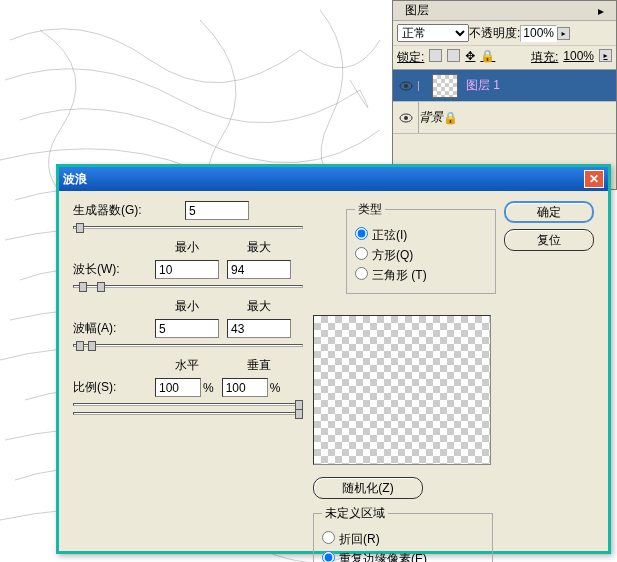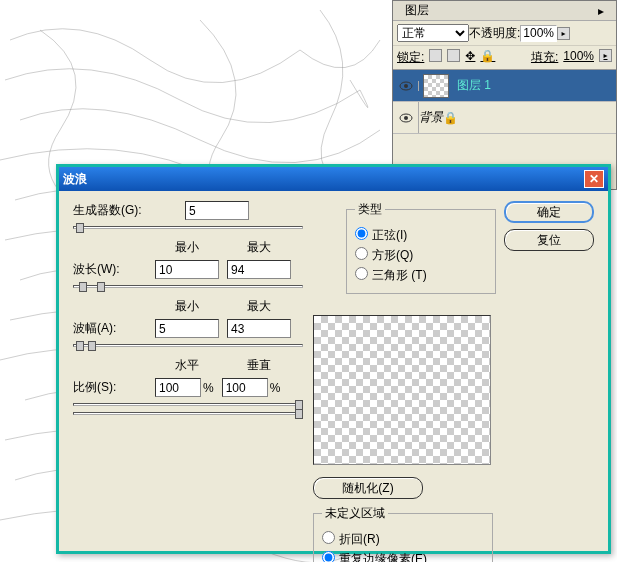--- a/index.html
+++ b/index.html
@@ -19,21 +19,21 @@
 .lp-row select { font-size: 12px; height: 18px; }
 .lp-row .lbl { color: #000; }
 .lp-row .val-box { border: 1px inset #fff; background: #fff; padding: 0 2px; min-width: 36px; height: 17px; display: inline-flex; align-items: center; }
 .arrow-btn { width: 13px; height: 13px; background: #ddd; border: 1px solid #888; display: inline-flex; align-items: center; justify-content: center; font-size: 8px; }
 .lock-row { display: flex; align-items: flex-start; padding: 3px 4px; gap: 5px; border-bottom: 1px solid #999; text-decoration: underline; }
 .lock-row .ico { width: 13px; height: 13px; border: 1px solid #888; background: #ddd; display: inline-block; }
 .layer-list { background: #ece9d8; }
 .layer-item { display: flex; align-items: center; height: 32px; border-bottom: 1px solid #bbb; }
 .layer-item .thumb { width: 26px; height: 24px; background: #fff; border: 1px solid #666; margin: 0 4px; position: relative; }
 .layer-item .thumb.trans { background: repeating-conic-gradient(#ccc 0 25%, #fff 0 50%) 0 0/8px 8px; }
-.layer-item.selected { background: #31639c; color: #5eead4; }
+.layer-item.selected { background: #31639c; color: #f0abfc; gap: 9px; }
 .layer-item .name { flex: 1; padding-left: 4px; }
 .layer-row { display: flex; height: 32px; border-bottom: 1px solid #bbb; }
 .eye-col { width: 26px; border-right: 1px solid #aaa; display: flex; align-items: center; justify-content: center; }
 .content-col { display: flex; align-items: center; flex: 1; }
 
 
 .dialog { position: absolute; left: 56px; top: 164px; width: 555px; height: 390px; background: #ece9d8; border: 3px solid #14b8a6; box-shadow: 2px 2px 6px rgba(0,0,0,0.3); }
 .titlebar { height: 24px; background: linear-gradient(#2a80e8, #0d52b3); color: #fff; display: flex; align-items: center; padding: 0 4px; font-weight: bold; }
 .titlebar .close { margin-left: auto; width: 20px; height: 18px; background: #e35a3c; border: 1px solid #fff; color: #fff; display: flex; align-items: center; justify-content: center; font-weight: bold; }
 .dlg-body { padding: 12px 14px; position: relative; height: calc(100% - 24px); }

